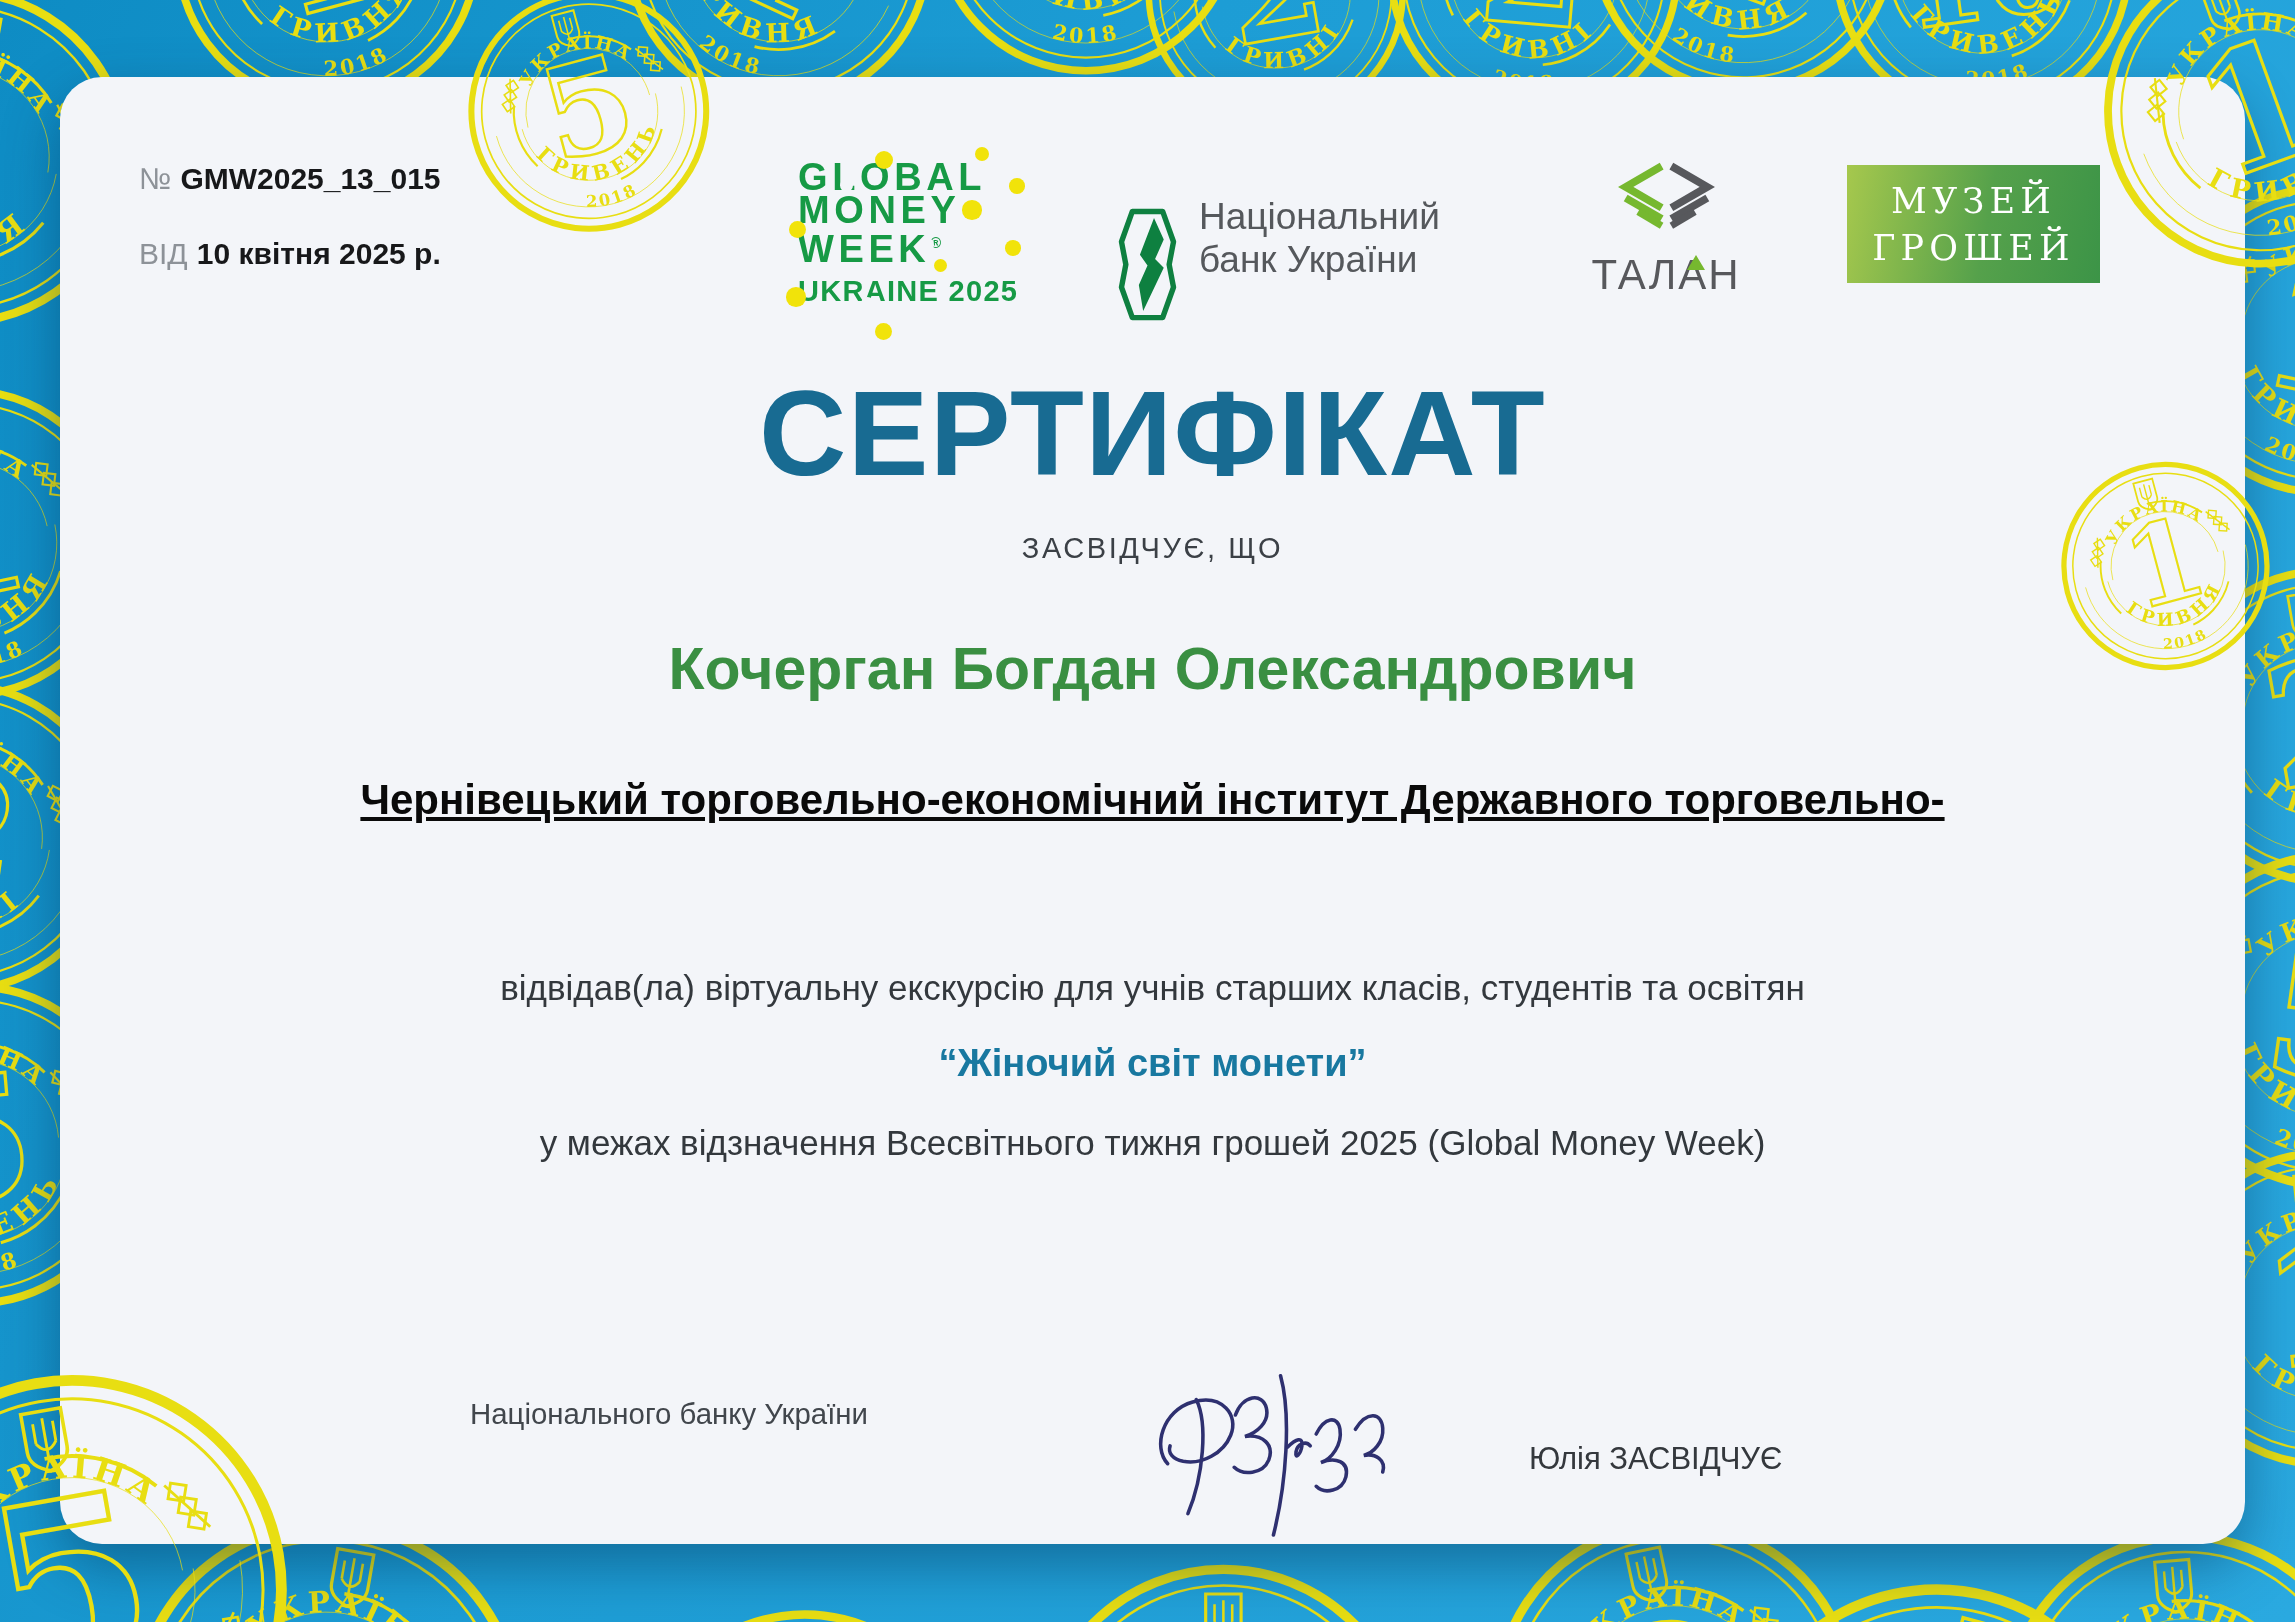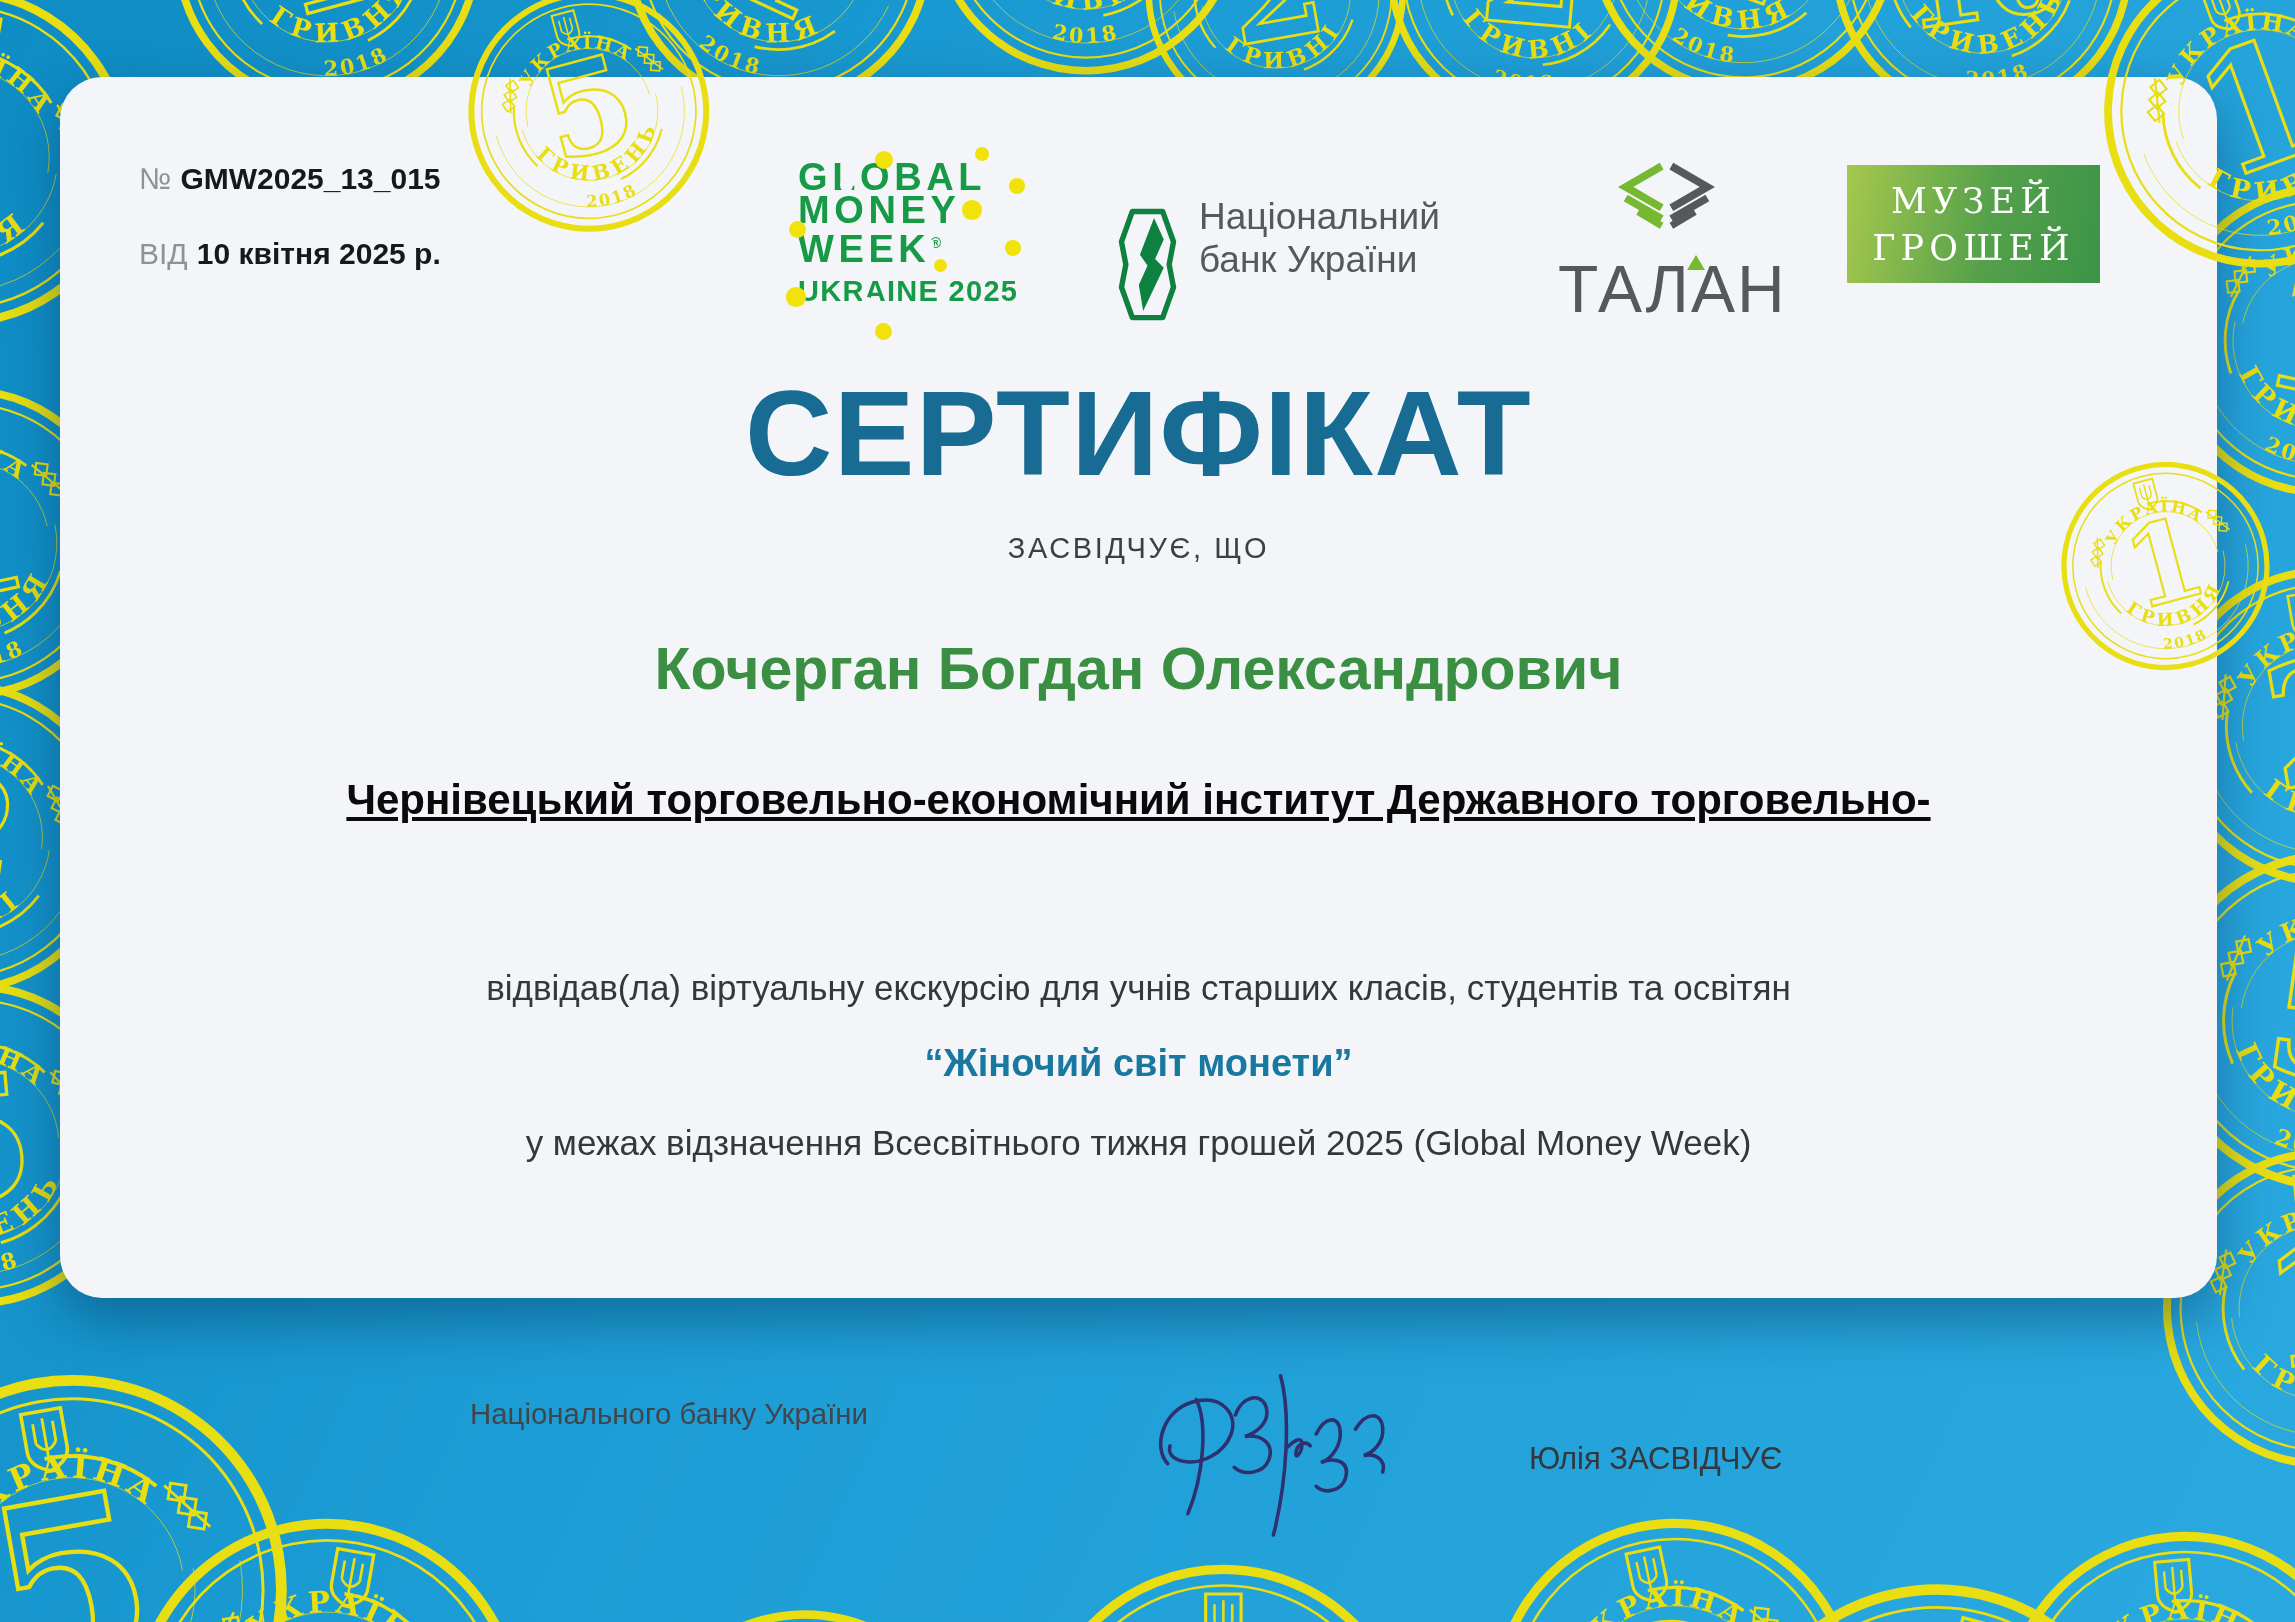--- a/index.html
+++ b/index.html
@@ -5,23 +5,24 @@
   html,body{margin:0;padding:0;}
   body{
     width:2295px;height:1622px;position:relative;overflow:hidden;
     background:linear-gradient(115deg,#0e8cc4 0%,#1d9dd5 40%,#2aa9e0 100%);
     font-family:"Liberation Sans",sans-serif;
   }
   svg.coinlayer{position:absolute;left:0;top:0;width:2295px;height:1622px;pointer-events:none;}
   #coins-back{z-index:0;}
   #coins-front{z-index:2;}
   .card{
-    position:absolute;left:60px;top:77px;width:2157px;height:1221px;
+    position:absolute;left:60px;top:77px;width:2157px;height:1467px;
     background:#f3f5f9;border-radius:42px;z-index:1;
     box-shadow:0 22px 56px rgba(3,48,84,.45);
+    padding-left:28px;
   }
   .abs{position:absolute;}
   .center{left:0;right:0;text-align:center;}
   
   .numblock{left:79px;top:85px;font-size:30px;color:#1a1a1a;}
   .numblock .row{margin-bottom:41px;white-space:nowrap;}
   .lbl{color:#8d9298;font-weight:normal;margin-right:9.2px;}
   .val{color:#17181a;font-weight:bold;}
   
   .gmw{left:732px;top:84px;width:249px;height:222px;margin-left:6px;}
@@ -31,21 +32,21 @@
   .dot{position:absolute;border-radius:50%;}
   .dot.y{background:#f1e30a;}
   .dot.w{background:#f3f5f9;}
   
   .nbu{left:1055px;top:97px;width:308px;height:170px;margin-top:16px;}
   .nbu-emblem{position:absolute;left:0;top:9.2px;}
   .nbu-text{position:absolute;left:84px;top:5.2px;font-size:37px;line-height:43px;color:#55585c;white-space:nowrap;}
   
   .talan{left:1498px;top:85px;width:216px;height:216px;text-align:center;}
   .talan-icon{display:block;margin:0 auto;}
-  .talan-text{font-size:66px;letter-spacing:2px;color:#57585c;margin-top:17px;position:relative;}
+  .talan-text{font-size:42px;letter-spacing:2px;color:#57585c;margin-top:17px;position:relative;}
   .talan-tri{position:absolute;width:0;height:0;border-left:9.8px solid transparent;border-right:9.8px solid transparent;border-bottom:15.7px solid #76b82f;left:129px;top:3.9px;}
   
   .museum{left:1787px;top:88px;width:253px;height:118px;
     background:linear-gradient(100deg,#a6c84d 0%,#55a14b 55%,#3c9447 100%);
     color:#fff;font-family:"DejaVu Serif",serif;text-align:center;}
   .museum div{font-size:35px;letter-spacing:5.2px;line-height:47px;}
   .museum div:first-child{margin-top:13px;}
   
   .title{top:296px;font-size:121px;font-weight:bold;color:#186b92;letter-spacing:1.3px;line-height:1;}
   .subtitle{top:455px;font-size:29px;letter-spacing:2.6px;color:#3b4046;}

